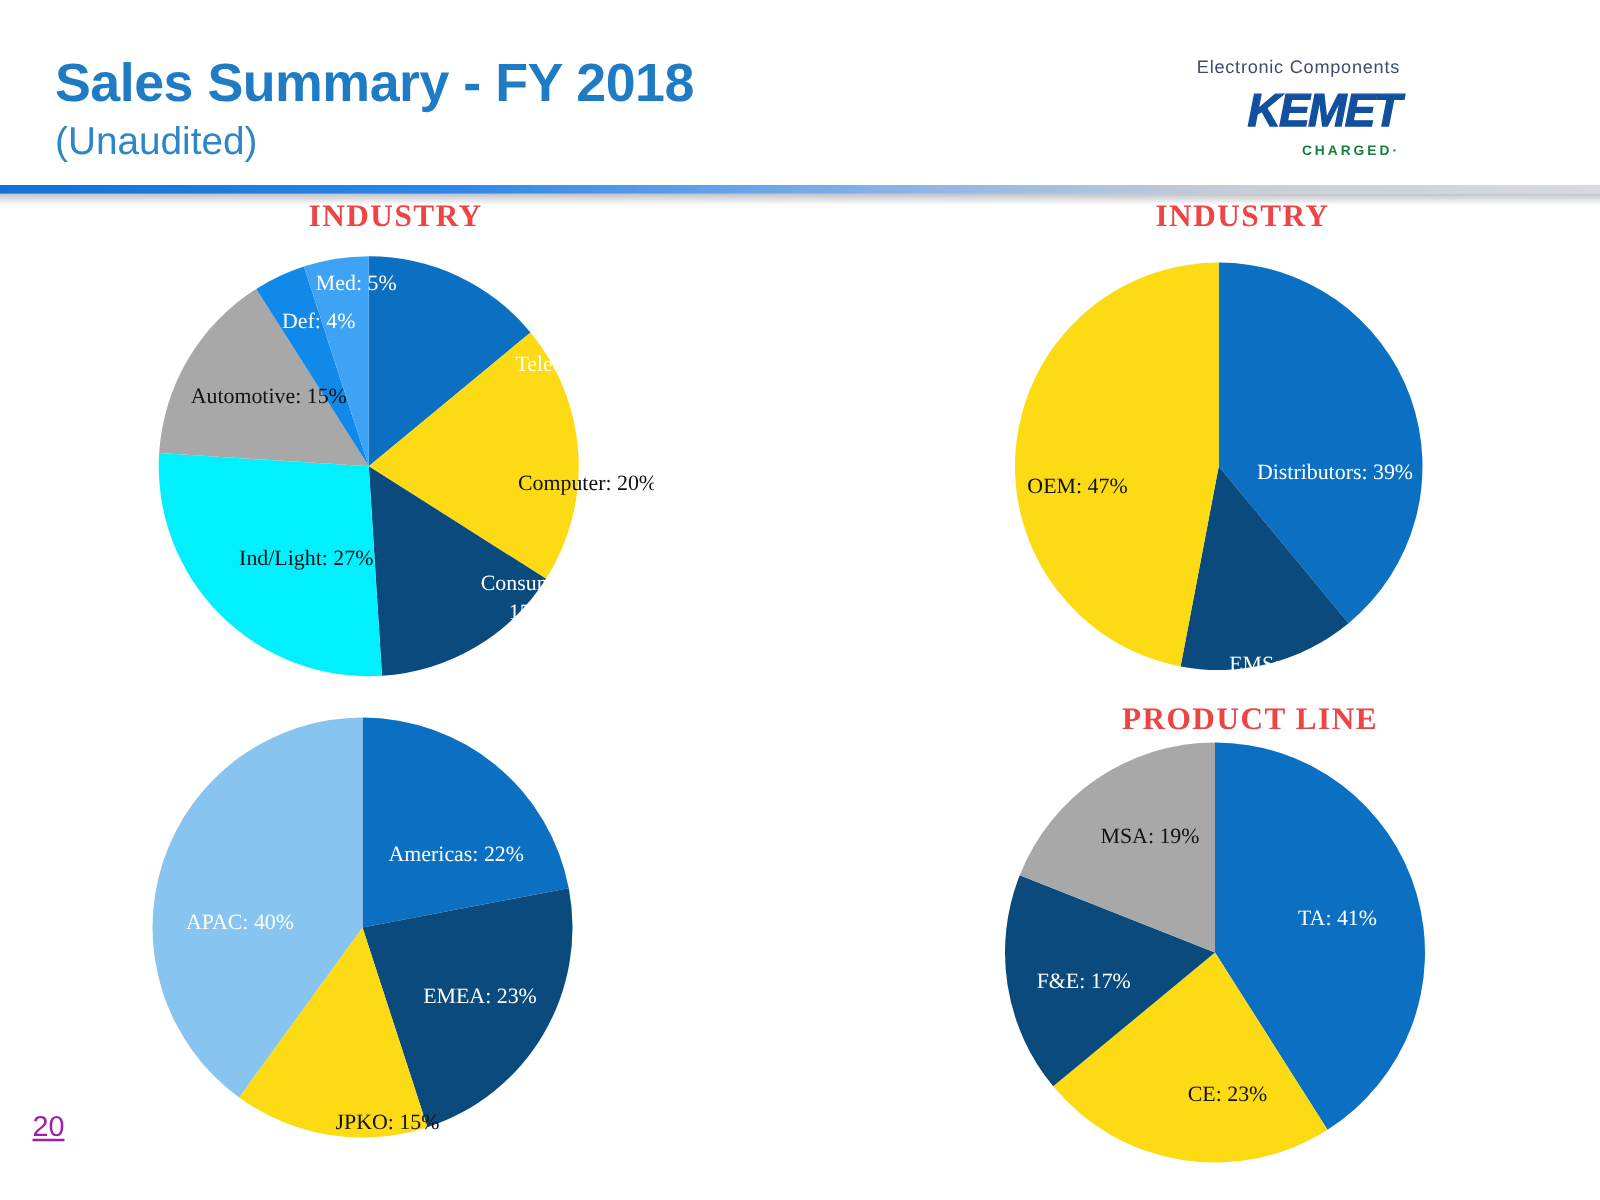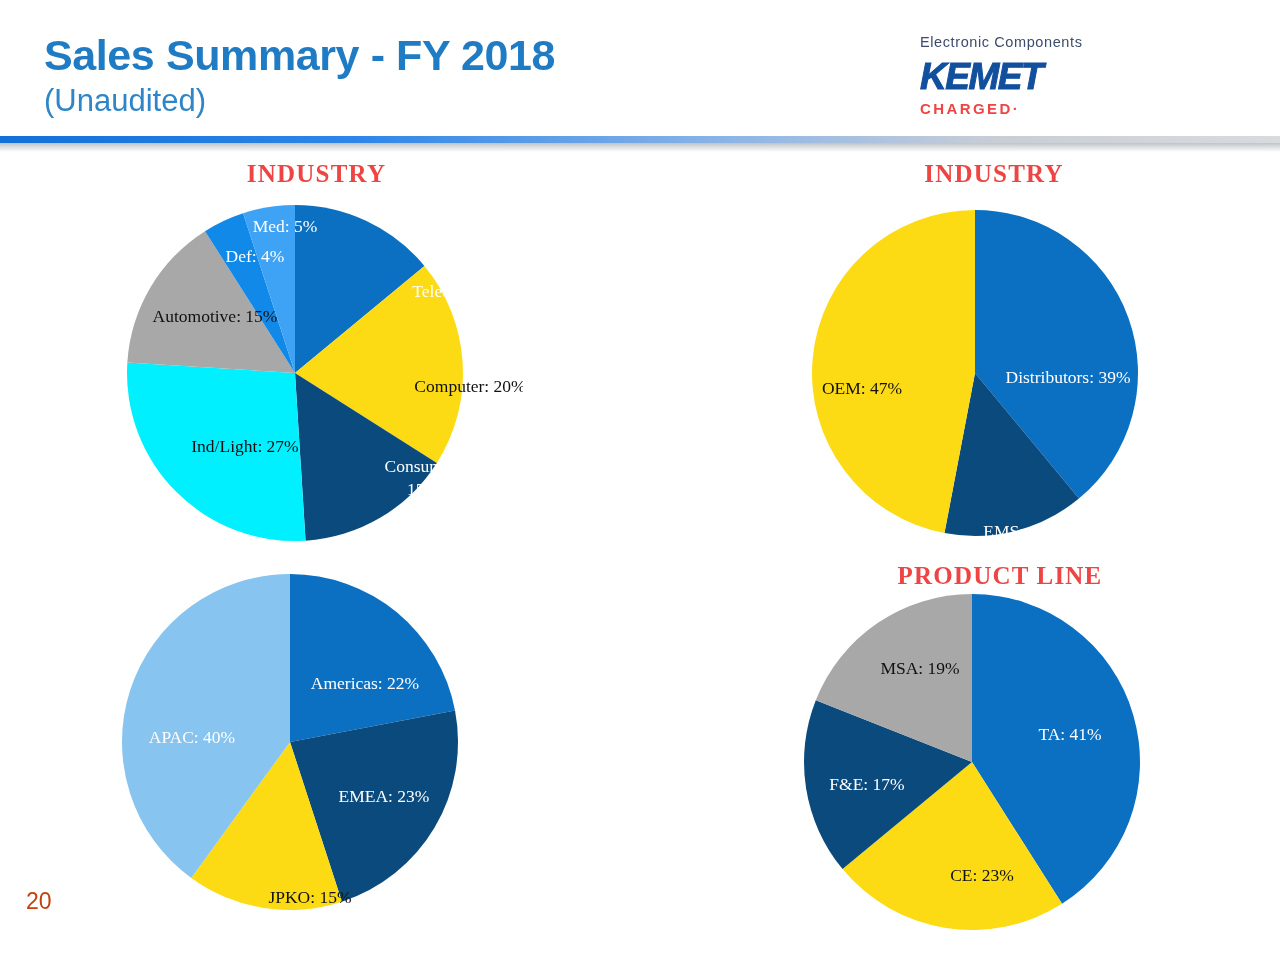--- a/index.html
+++ b/index.html
@@ -11,21 +11,21 @@
     width: 1280px;
     height: 960px;
     position: relative;
     overflow: hidden;
     font-family: "Liberation Serif", "DejaVu Serif", serif;
   }
 
   
   #slide-header {
     position: absolute;
-    left: 0; top: 0;
+    left: 0; top: 12px;
     width: 1156px;
     height: 140px;
   }
   #title-block {
     position: absolute;
     left: 44px;
     top: 30px;
   }
   #slide-title {
     font-family: "Liberation Sans", "DejaVu Sans", sans-serif;
@@ -46,21 +46,21 @@
     white-space: nowrap;
   }
 
   
   #brand-logo {
     position: absolute;
     right: 36px;
     top: 34px;
     width: 200px;
     height: 96px;
-    text-align: left;
+    text-align: right;
   }
   #logo-tagline-top {
     font-family: "Liberation Sans", "DejaVu Sans", sans-serif;
     font-size: 14.5px;
     letter-spacing: 0.6px;
     color: #3E4C6B;
     line-height: 17px;
   }
   #logo-wordmark {
     font-family: "Liberation Sans", "DejaVu Sans", sans-serif;
@@ -68,23 +68,23 @@
     font-style: italic;
     font-size: 37px;
     line-height: 52px;
     letter-spacing: -1.5px;
     color: #12509E;
     -webkit-text-stroke: 1px #12509E;
   }
   #logo-tagline-bottom {
     font-family: "Liberation Sans", "DejaVu Sans", sans-serif;
     font-weight: bold;
-    font-size: 15px;
+    font-size: 11px;
     letter-spacing: 2.4px;
-    color: #ef4444;
+    color: #15803d;
     line-height: 18px;
     margin-top: -3px;
   }
 
   
   #header-divider {
     position: absolute;
     left: 0;
     top: 136px;
     width: 1280px;
@@ -130,21 +130,22 @@
   #panel-channel     { left: 790px; top: 160px; }
   #panel-region      { left: 118px; top: 570px; }
   #panel-productline { left: 800px; top: 562px; }
 
   #page-number {
     position: absolute;
     left: 26px;
     top: 888px;
     font-family: "Liberation Sans", "DejaVu Sans", sans-serif;
     font-size: 23px;
-    color: #c2410c;
+    color: #a21caf;
+    text-decoration: underline;
   }
 </style>
 </head>
 <body>
 
 <div id="slide-header">
 
   <div id="title-block">
     <div id="slide-title">Sales Summary - FY 2018</div>
     <div id="slide-subtitle">(Unaudited)</div>

